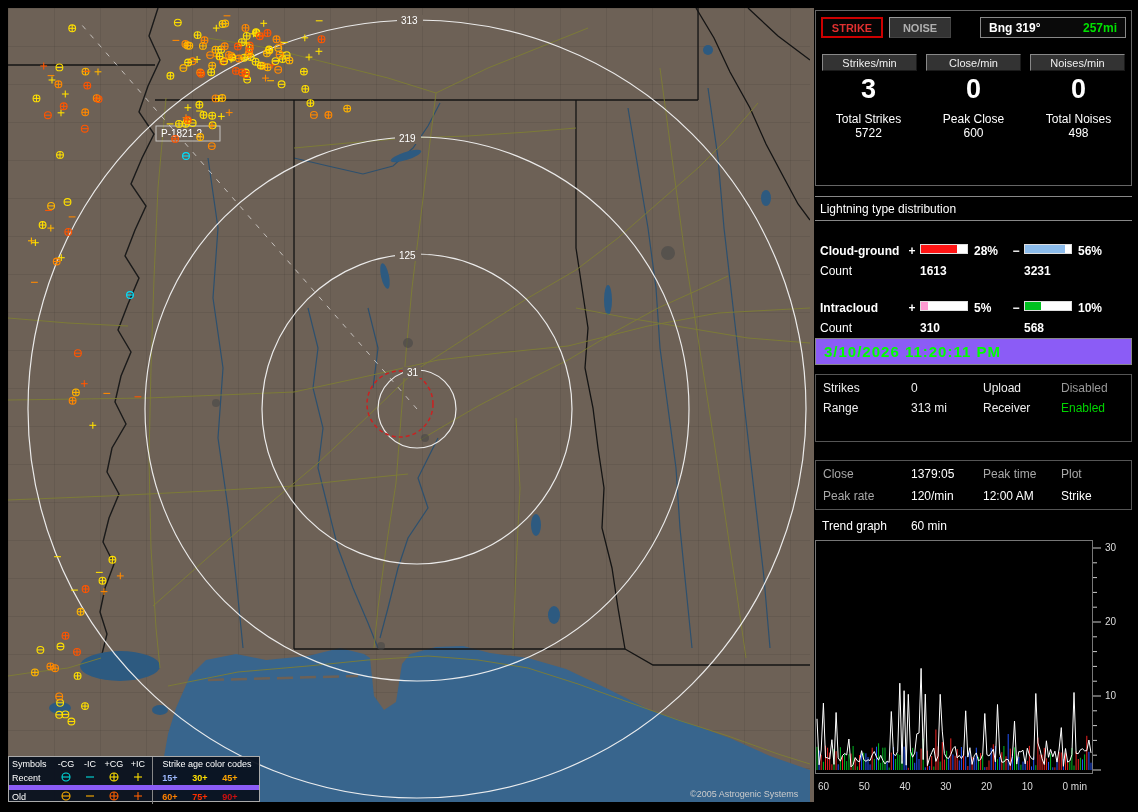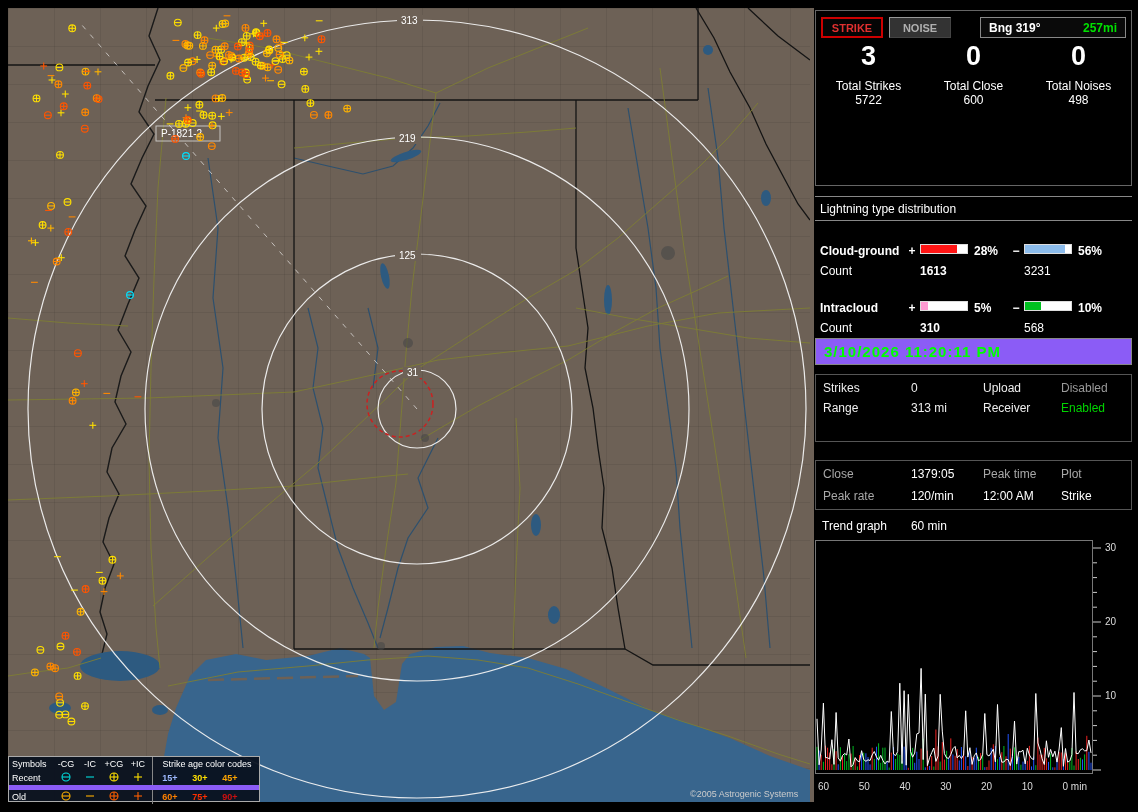--- a/index.html
+++ b/index.html
@@ -51,21 +51,21 @@
   .dist-title{font-size:12px;color:#fff;padding:5px 5px 4px;border-bottom:1px solid #888;}
   .dist-row{display:flex;align-items:flex-start;margin-top:23px;padding:0 5px;font-size:12px;color:#fff;}
   .d-label{width:86px;font-weight:bold;}
   .d-sign{width:12px;text-align:center;font-weight:bold;}
   .d-bar{width:48px;height:10px;border:1px solid #ddd;background:#fff;position:relative;margin:0 2px;box-sizing:border-box;}
   .d-bar i{position:absolute;left:0;top:0;bottom:0;display:block;}
   .d-pct{width:36px;padding-left:4px;font-weight:bold;}
   .count-row{display:flex;padding:0 5px;margin-top:6px;font-size:12px;color:#fff;}
   .count-label{width:100px;}
   .c1{width:104px;font-weight:bold;}
-  .c2{font-weight:normal;}
+  .c2{font-weight:bold;}
 
   .clock-box{position:absolute;top:330px;left:1px;width:317px;height:27px;border:1px solid #888;background:#8b5cf6;
     display:flex;align-items:center;padding:0 8px;box-sizing:border-box;}
   .clock{color:#00ff00;font-weight:bold;font-size:15px;letter-spacing:1px;}
 
   .status-box{position:absolute;top:366px;left:1px;width:317px;height:68px;border:1px solid #555;box-sizing:border-box;padding-top:3px;}
   .status-row{display:flex;padding:3px 7px;font-size:12px;color:#eee;}
   .sa{width:88px;}.va{width:72px;}.sb{width:78px;}.vb{flex:1;}
 
   .info-box{position:absolute;top:452px;left:1px;width:317px;height:50px;border:1px solid #555;box-sizing:border-box;padding-top:2px;}
@@ -686,28 +686,33 @@
 
     <div class="boxA">
       <div class="rowA1">
         <button class="btn-strike">STRIKE</button>
         <button class="btn-noise">NOISE</button>
         <div class="bearing">
           <span class="bng">Bng 319°</span>
           <span class="bdist">257mi</span>
         </div>
       </div>
+      <div class="rowA2">
+        <div class="rate-btn">Strikes/min</div>
+        <div class="rate-btn">Close/min</div>
+        <div class="rate-btn">Noises/min</div>
+      </div>
       <div class="rowA3">
         <div class="rate-num">3</div>
         <div class="rate-num">0</div>
         <div class="rate-num">0</div>
       </div>
       <div class="rowA4">
         <div class="tot-label">Total Strikes</div>
-        <div class="tot-label">Total Close</div>
+        <div class="tot-label">Peak Close</div>
         <div class="tot-label">Total Noises</div>
       </div>
       <div class="rowA5">
         <div class="tot-val">5722</div>
         <div class="tot-val">600</div>
         <div class="tot-val">498</div>
       </div>
     </div>
 
     <div class="dist">

